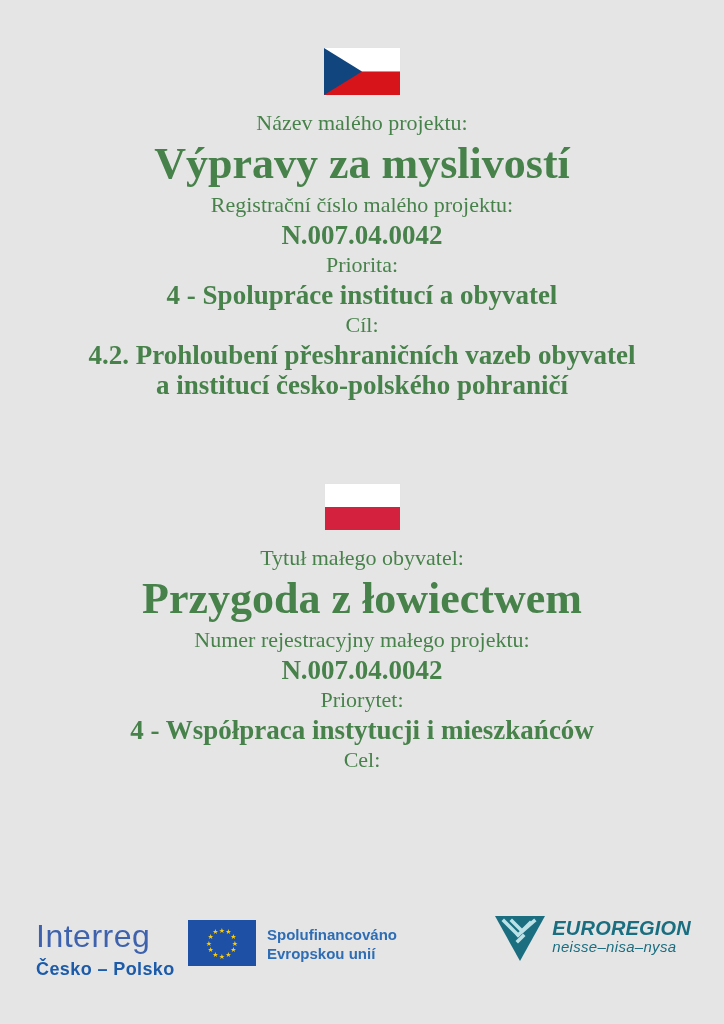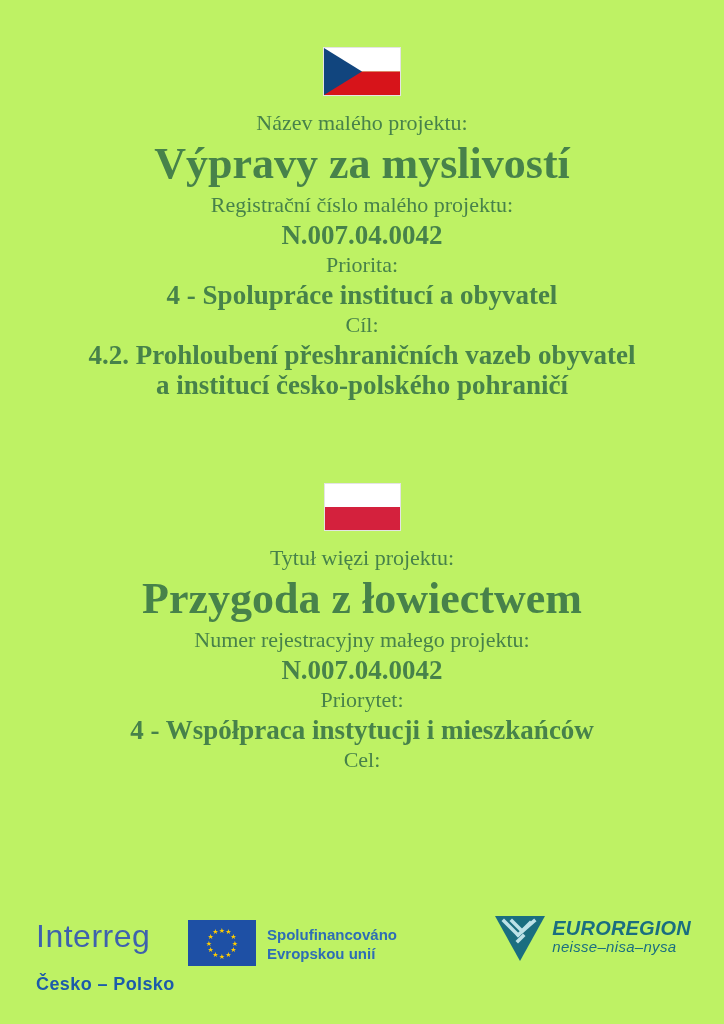--- a/index.html
+++ b/index.html
@@ -1,19 +1,19 @@
 <!DOCTYPE html>
 <html><head>
 <meta charset="utf-8">
 <style>
   html,body{margin:0;padding:0;background:#ffffff;}
   .page{
     position:relative;
     width:724px;height:1024px;
-    background:#bef264;
+    background:#e5e5e5;
     font-family:"Liberation Serif",serif;
     text-align:center;
     overflow:hidden;
     color:#47824A;
   }
   .flag{display:block;margin:0 auto;box-shadow:0 0 0 1px #e4e4e4;}
   .section-cz{padding-top:48px;}
   .section-pl{margin-top:84px;}
   .flag-gap{height:13px;}
   .label{font-size:22px;line-height:30px;color:#47824A;}
@@ -24,21 +24,21 @@
   .footer{position:absolute;left:0;top:898px;width:724px;height:126px;}
   .interreg{position:absolute;left:36px;top:22px;text-align:left;}
   .interreg-word{
     font-family:"Liberation Sans",sans-serif;
     font-weight:normal;font-size:32px;line-height:32px;
     color:#3E62AD;letter-spacing:0.5px;
   }
   .interreg-program{
     font-family:"Liberation Sans",sans-serif;
     font-weight:bold;font-size:18px;line-height:18px;
-    color:#1C5BAA;margin-top:23px;letter-spacing:0.4px;
+    color:#1C5BAA;margin-top:8px;letter-spacing:0.4px;
   }
   .eu{position:absolute;left:188px;top:22px;display:flex;gap:11px;text-align:left;}
   .eu-flag{display:block;}
   .eu-text{
     font-family:"Liberation Sans",sans-serif;
     font-weight:bold;font-size:15px;line-height:19px;
     color:#2E6DB5;padding-top:5px;
   }
   .euroregion{position:absolute;right:33px;top:18px;display:flex;gap:7px;text-align:left;align-items:flex-start;}
   .er-text{padding-top:2px;font-style:italic;}
@@ -77,21 +77,21 @@
       <span class="block-line">a institucí česko-polského pohraničí</span>
     </div>
   </section>
 
   <section class="section-pl">
     <svg class="flag" width="75" height="46" viewBox="0 0 75 46" xmlns="http://www.w3.org/2000/svg">
       <rect x="0" y="0" width="75" height="23" fill="#ffffff"></rect>
       <rect x="0" y="23" width="75" height="23" fill="#D4213D"></rect>
     </svg>
     <div class="flag-gap"></div>
-    <div class="label">Tytuł więzi projektu:</div>
+    <div class="label">Tytuł małego obyvatel:</div>
     <div class="title">Przygoda z łowiectwem</div>
     <div class="label">Numer rejestracyjny małego projektu:</div>
     <div class="em">N.007.04.0042</div>
     <div class="label">Priorytet:</div>
     <div class="em">4 - Współpraca instytucji i mieszkańców</div>
     <div class="label">Cel:</div>
   </section>
 
   <div class="footer">
 

